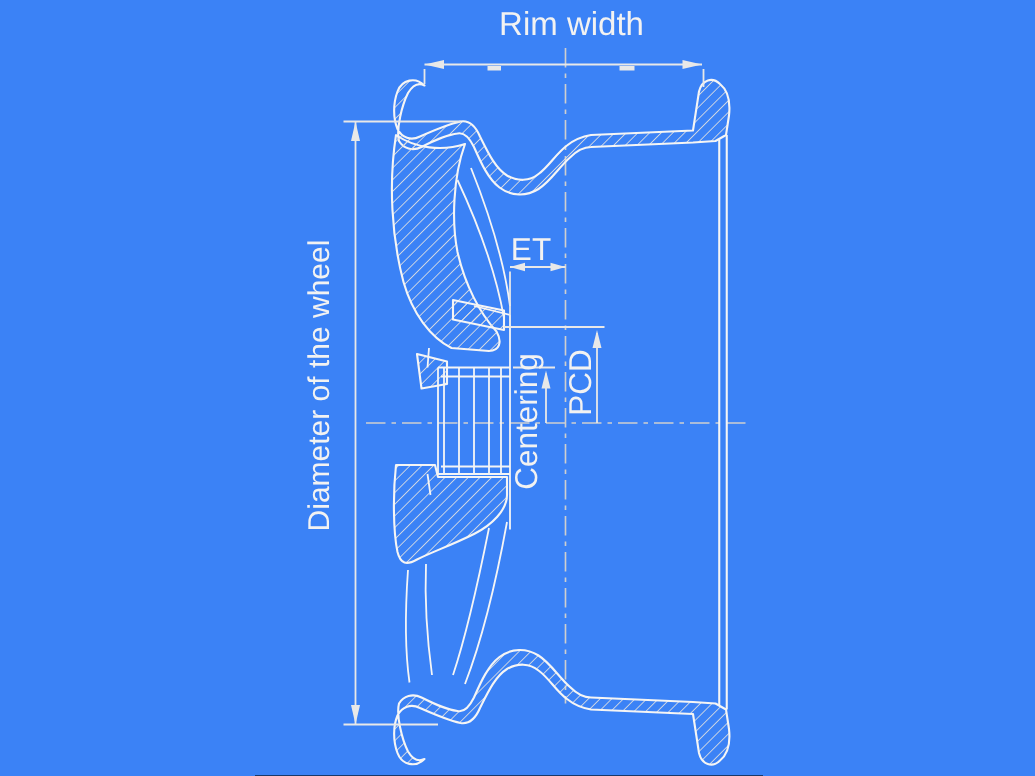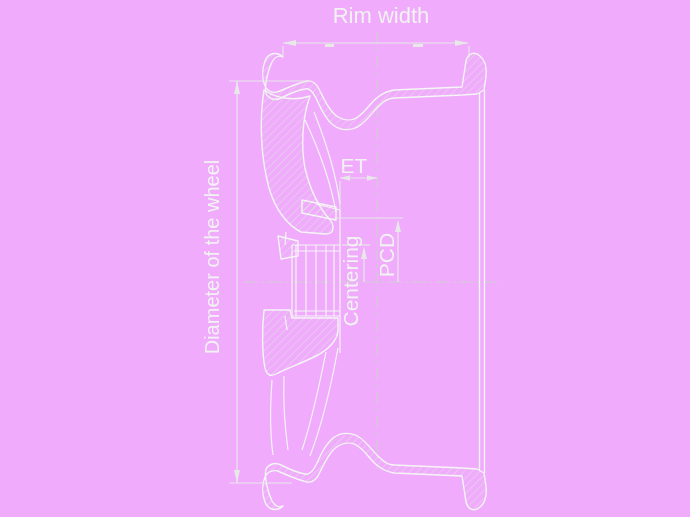--- a/index.html
+++ b/index.html
@@ -1,17 +1,17 @@
 <!DOCTYPE html>
 <html><head>
 <meta charset="utf-8">
 <style>
   html,body{margin:0;padding:0;background:#000;}
   .stage{
-    position:relative;width:690px;height:517px;background:#f0abfc;
+    position:relative;width:690px;height:517px;background:#3b82f6;
     overflow:hidden;font-family:"Liberation Sans",sans-serif;
   }
   .stage svg{position:absolute;left:0;top:0;}
   text{fill:#f2f2f2;}
 </style>
 </head>
 <body>
 
 <div class="stage">
 <svg width="690" height="517" viewBox="0 0 690 517">

